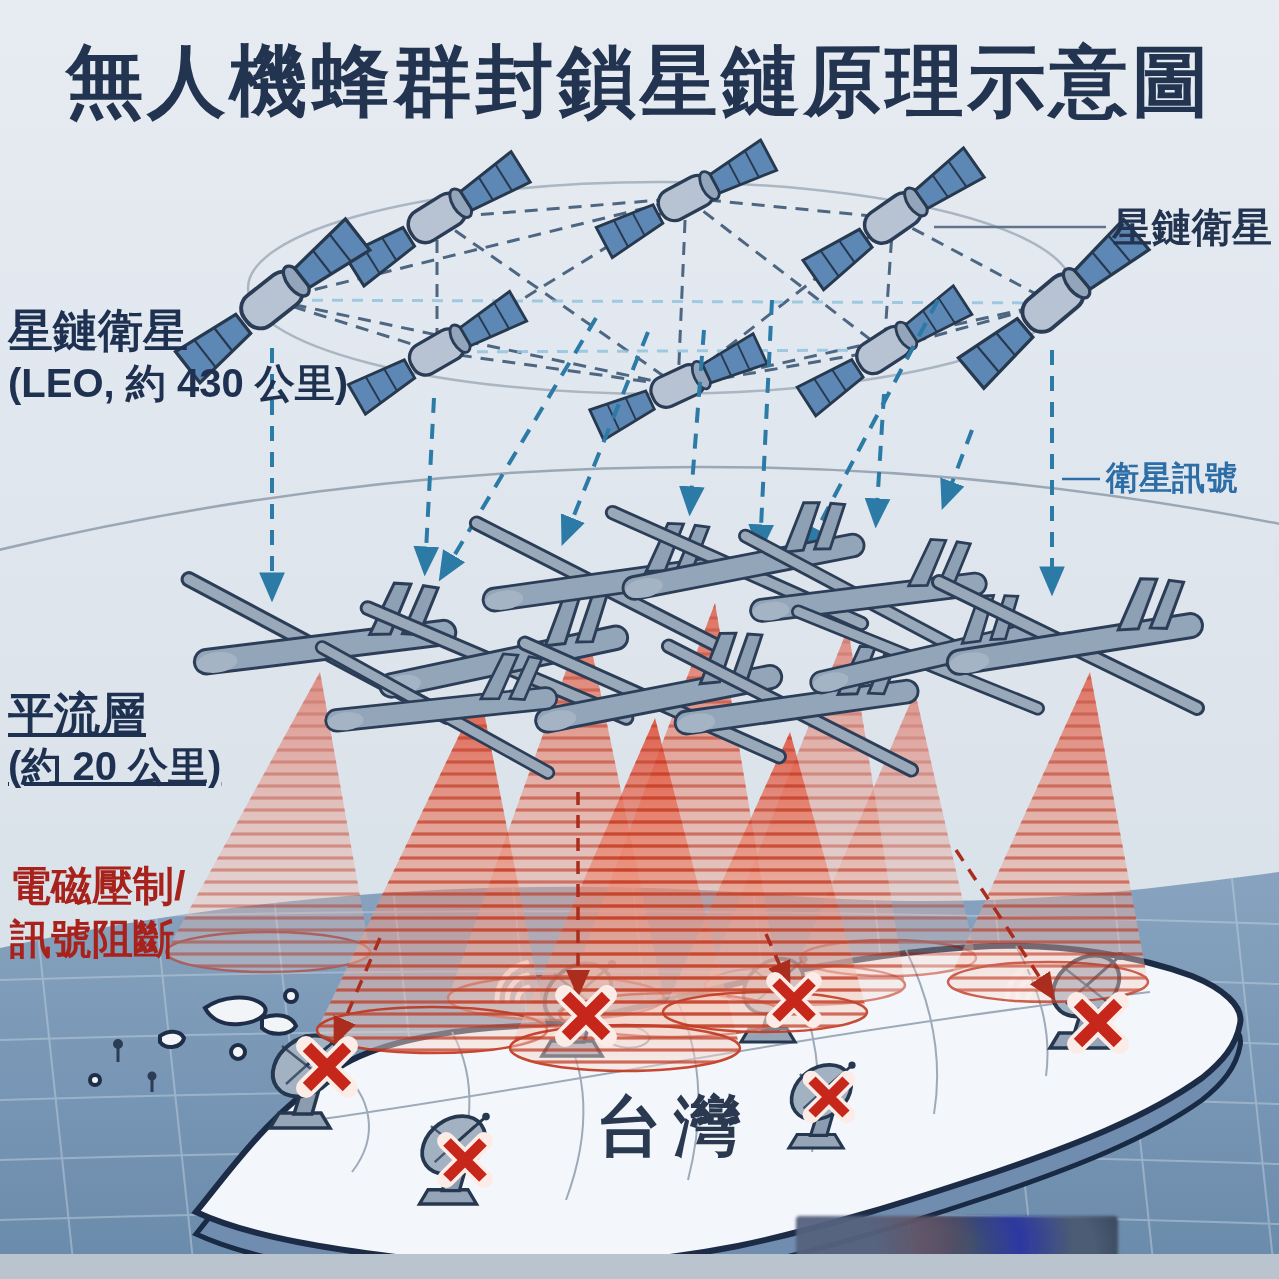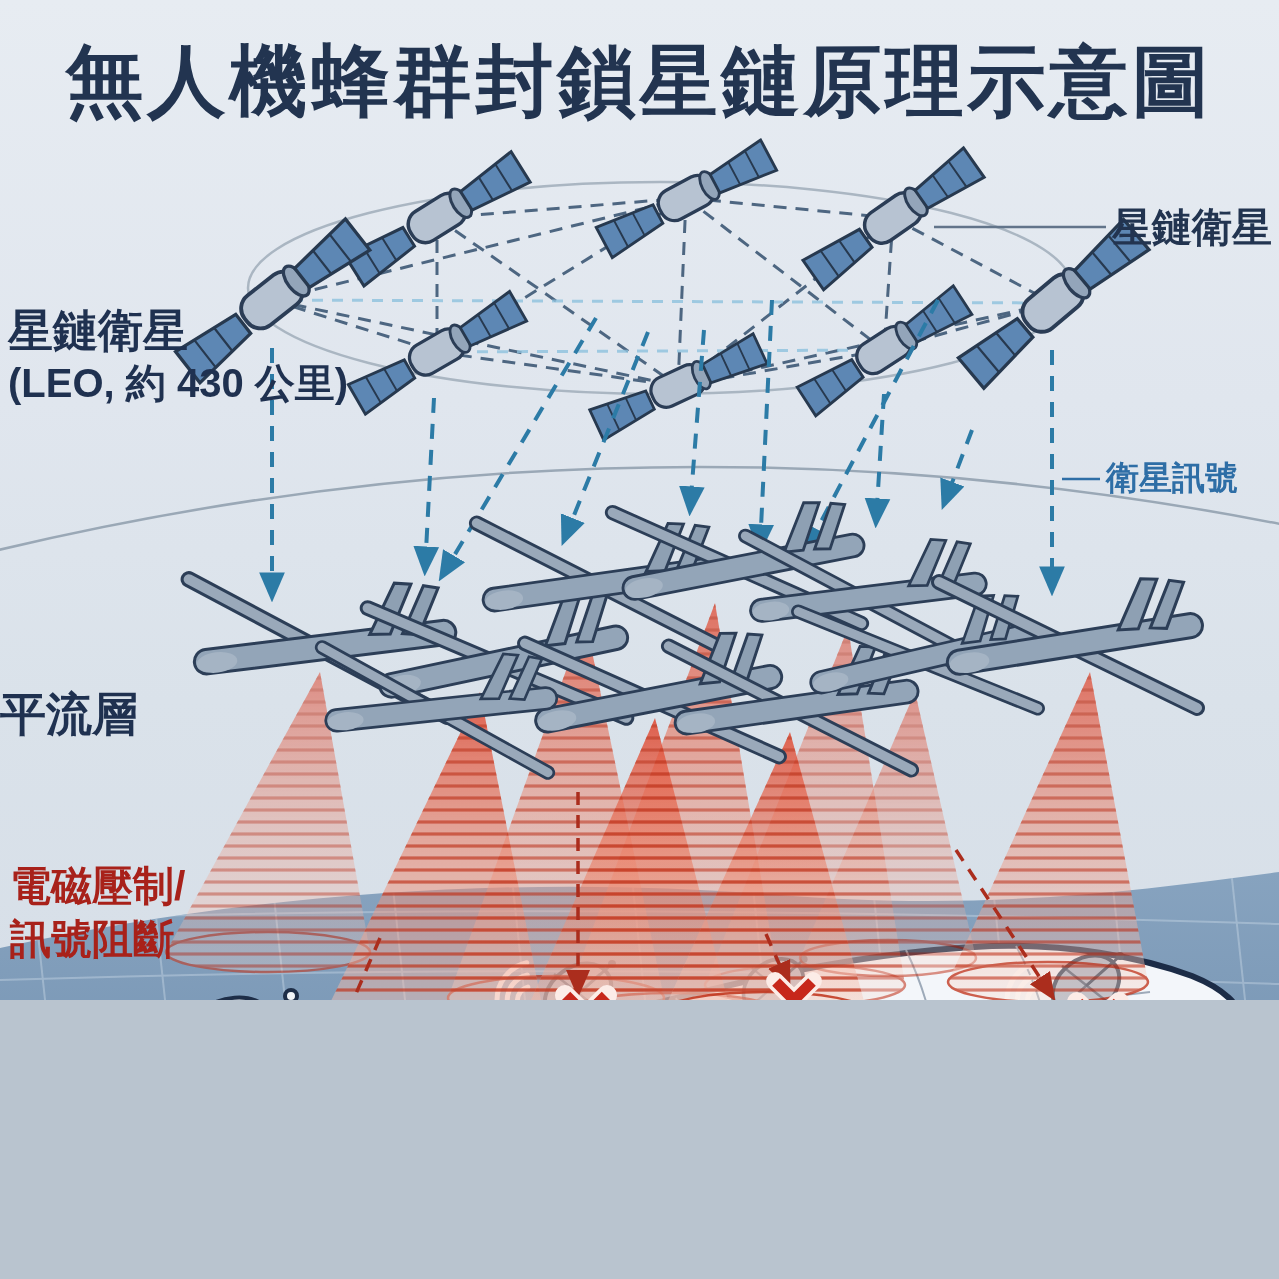--- a/index.html
+++ b/index.html
@@ -1,31 +1,31 @@
 <!DOCTYPE html>
 <html><head>
 <meta charset="utf-8">
 <style>
   html,body{margin:0;padding:0;background:#b9c4cf;}
   .canvas{
-    position:relative;width:1279px;height:1000px;overflow:hidden;
+    position:relative;width:1279px;height:1254px;overflow:hidden;
     font-family:"Liberation Sans",sans-serif;
     background:linear-gradient(180deg,#e7ecf2 0%,#e0e6ee 40%,#dae2ea 70%,#d7dfe8 100%);
   }
   svg.scene{position:absolute;left:0;top:0;width:1279px;height:1279px;display:block;}
   .lbl{position:absolute;white-space:nowrap;font-weight:bold;line-height:1.22;}
   .title{
     left:50%;top:34px;transform:translateX(-50%);
     font-size:78px;font-weight:900;letter-spacing:4px;color:#223450;
   }
   .leo{left:8px;top:304px;color:#1f3150;font-size:45px;}
   .leo .l2{font-size:40px;}
   .starlink{left:1112px;top:203px;color:#223450;font-size:40px;}
   .signal{left:1106px;top:458px;color:#2e6ea6;font-size:33px;}
-  .strat{left:0;top:686px;color:#1f3150;font-size:46px;}
+  .strat{left:8px;top:686px;color:#1f3150;font-size:46px;text-decoration:underline;}
   .strat .l2{font-size:40px;}
   .jam{left:10px;top:860px;color:#a8211a;font-size:41px;line-height:1.3;}
   .taiwan{left:596px;top:1086px;color:#2a3850;font-size:66px;font-weight:900;letter-spacing:12px;}
   .watermark{
     position:absolute;left:796px;top:1216px;width:322px;height:58px;border-radius:4px;
     background:
       radial-gradient(circle at 12% 50%, #55627e 0 14%, transparent 42%),
       radial-gradient(circle at 30% 40%, #6a4a55 0 12%, transparent 38%),
       radial-gradient(circle at 48% 60%, #3c4c6c 0 13%, transparent 40%),
       radial-gradient(circle at 64% 45%, #2a35a0 0 10%, transparent 34%),
@@ -310,20 +310,21 @@
   <div class="l1">星鏈衛星</div>
   <div class="l2">(LEO, 約 430 公里)</div>
 </div>
 
 <div class="lbl starlink">星鏈衛星</div>
 
 <div class="lbl signal">衛星訊號</div>
 
 <div class="lbl strat">
   <div class="l1">平流層</div>
+  <div class="l2">(約 20 公里)</div>
 </div>
 
 <div class="lbl jam">
   <div>電磁壓制/</div>
   <div>訊號阻斷</div>
 </div>
 
 <div class="lbl taiwan">台灣</div>
 
 <div class="watermark"></div>

